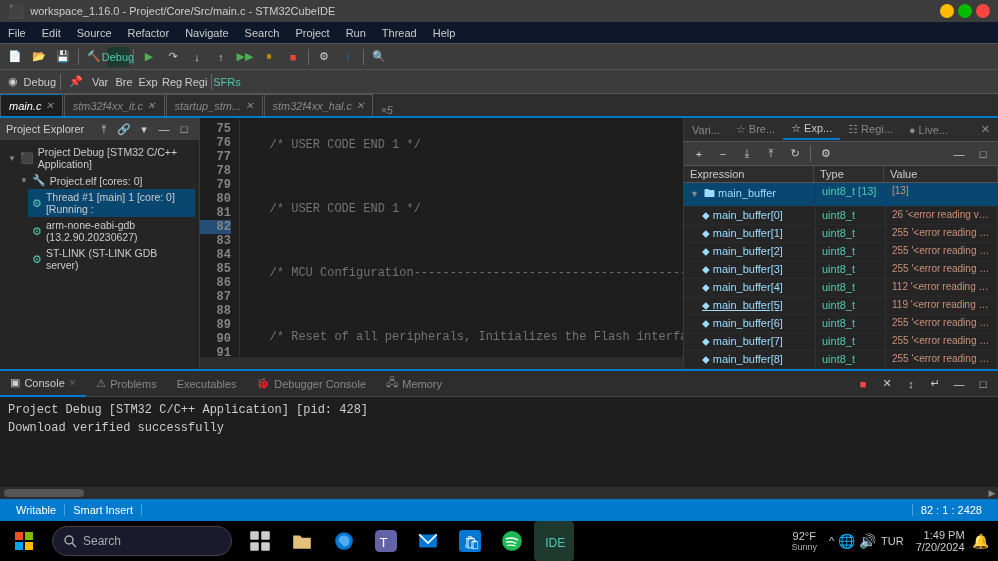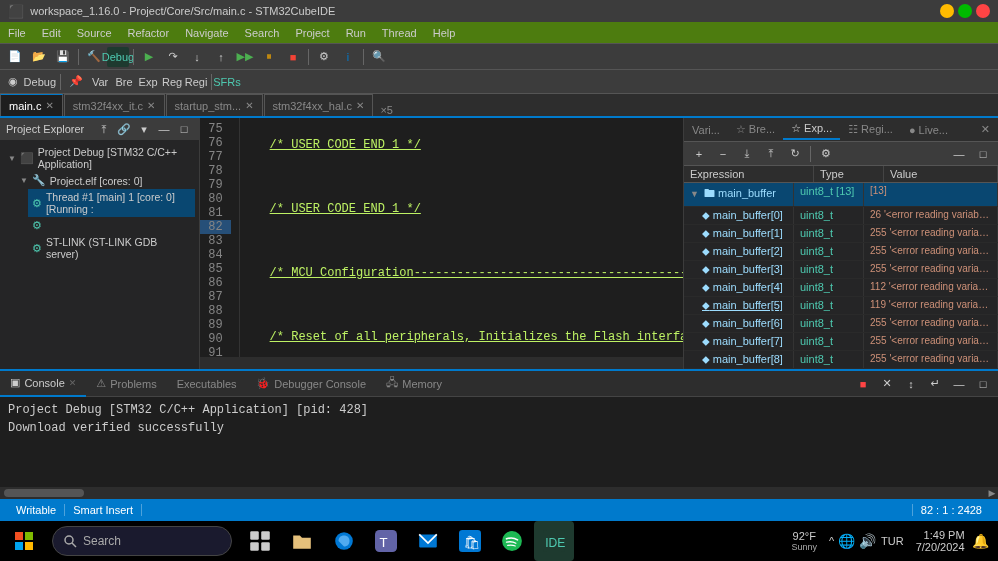--- a/index.html
+++ b/index.html
@@ -23,34 +23,34 @@
 
     
     .title-bar { height: 22px; background: #3c3c3c; display: flex; align-items: center; padding: 0 8px; font-size: 11px; color: #ccc; }
     .title-bar-controls { display: flex; gap: 4px; }
     .title-btn { width: 14px; height: 14px; border-radius: 50%; cursor: pointer; }
     .title-btn.min { background: #ffbb00; }
     .title-btn.max { background: #00bb00; }
     .title-btn.close { background: #ff4444; }
 
     
-    .menu-bar { height: 22px; background: #4d7c0f; display: flex; align-items: center; border-bottom: 1px solid #555; }
+    .menu-bar { height: 22px; background: #0f172a; display: flex; align-items: center; border-bottom: 1px solid #555; }
     .menu-item { padding: 2px 8px; font-size: 11px; color: #ccc; cursor: pointer; }
 
     
     .toolbar { height: 26px; background: #3c3c3c; display: flex; align-items: center; padding: 0 4px; gap: 2px; border-bottom: 1px solid #555; }
     .toolbar-btn { width: 22px; height: 20px; display: flex; align-items: center; justify-content: center; cursor: pointer; border-radius: 2px; color: #ccc; font-size: 11px; }
     .toolbar-separator { width: 1px; height: 16px; background: #666; margin: 0 2px; }
     .debug-label { font-size: 11px; color: #4ec9b0; padding: 0 4px; background: #1e3a2f; border-radius: 2px; }
 
     
     .toolbar2 { height: 24px; background: #3c3c3c; display: flex; align-items: center; padding: 0 4px; gap: 2px; border-bottom: 1px solid #555; }
 
     
-    .tab-bar { height: 24px; background: #2d2d2d; display: flex; align-items: flex-end; border-bottom: 2px solid #007acc; }
+    .tab-bar { height: 24px; background: #2d2d2d; display: flex; align-items: flex-end; border-bottom: 2px solid #007acc; font-style: italic; }
     .tab { height: 22px; display: flex; align-items: center; padding: 0 8px; font-size: 11px; cursor: pointer; border: 1px solid #555; border-bottom: none; margin-right: 1px; background: #2d2d2d; color: #888; white-space: nowrap; }
     .tab.active { background: #1e1e1e; color: #fff; border-top: 1px solid #007acc; }
     .tab-close { margin-left: 4px; color: #888; font-size: 10px; }
     .tab-more { padding: 0 6px; color: #888; font-size: 11px; cursor: pointer; }
 
     
     .main-area { flex: 1; display: flex; overflow: hidden; }
 
     
     .sidebar { width: 200px; background: #252526; border-right: 1px solid #3c3c3c; display: flex; flex-direction: column; }
@@ -60,41 +60,41 @@
     .tree-item.selected { background: #094771; }
     .tree-indent { margin-left: 12px; }
     .tree-indent2 { margin-left: 24px; }
     .tree-arrow { font-size: 8px; color: #888; }
     .icon-yellow { color: #e5c07b; }
     .icon-blue { color: #4ec9b0; }
 
     
     .editor-area { flex: 1; background: #1e1e1e; display: flex; flex-direction: column; overflow: hidden; }
     .code-container { flex: 1; overflow: hidden; display: flex; }
-    .line-numbers { width: 40px; background: #1e1e1e; color: #858585; font-family: 'Courier New', monospace; font-size: 12px; padding: 4px 0; text-align: center; padding-right: 8px; border-right: 1px solid #333; overflow: hidden; user-select: none; }
+    .line-numbers { width: 40px; background: #1e1e1e; color: #858585; font-family: 'Courier New', monospace; font-size: 12px; padding: 4px 0; text-align: right; padding-right: 8px; border-right: 1px solid #333; overflow: hidden; user-select: none; font-weight: bold; }
     .code-content { flex: 1; overflow: auto; padding: 4px 8px; font-family: 'Courier New', monospace; font-size: 12px; color: #d4d4d4; white-space: pre; }
     .code-line { height: 18px; line-height: 18px; }
-    .cm { color: #bef264; text-decoration: underline; }
+    .cm { color: #737373; }
 
     
     .debug-panel { width: 315px; background: #252526; border-left: 1px solid #3c3c3c; display: flex; flex-direction: column; }
     .debug-tabs { height: 24px; background: #2d2d2d; display: flex; align-items: center; border-bottom: 1px solid #555; }
     .debug-tab { padding: 0 8px; height: 20px; display: flex; align-items: center; font-size: 11px; cursor: pointer; color: #888; white-space: nowrap; }
     .debug-tab.active { color: #ccc; border-bottom: 2px solid #007acc; }
     .debug-toolbar { height: 24px; background: #3c3c3c; display: flex; align-items: center; padding: 0 4px; gap: 2px; border-bottom: 1px solid #555; }
     .debug-table { flex: 1; overflow-y: auto; }
     .debug-table-header { display: flex; background: #2d2d2d; border-bottom: 1px solid #555; font-size: 11px; color: #ccc; }
     .debug-col { padding: 2px 6px; border-right: 1px solid #444; }
     .debug-col.expr { width: 130px; flex-shrink: 0; }
     .debug-col.type { width: 70px; flex-shrink: 0; }
     .debug-col.val { flex: 1; }
     .debug-row { display: flex; font-size: 11px; border-bottom: 1px solid #2a2a2a; cursor: pointer; }
     .debug-row.selected { background: #094771; }
     .debug-cell { padding: 2px 6px; border-right: 1px solid #333; overflow: hidden; text-overflow: ellipsis; white-space: nowrap; }
-    .debug-cell.expr { width: 110px; flex-shrink: 0; color: #9cdcfe; }
+    .debug-cell.expr { width: 132px; flex-shrink: 0; color: #9cdcfe; }
     .debug-cell.type { width: 70px; flex-shrink: 0; color: #4ec9b0; }
     .debug-cell.val { flex: 1; color: #ce9178; font-size: 10px; }
     .expand-icon { color: #888; margin-right: 2px; font-size: 9px; }
 
     
     .bottom-panel { height: 130px; background: #1e1e1e; border-top: 2px solid #007acc; display: flex; flex-direction: column; }
     .bottom-tabs { height: 26px; background: #2d2d2d; display: flex; align-items: center; border-bottom: 1px solid #444; }
     .bottom-tab { padding: 0 10px; height: 26px; display: flex; align-items: center; font-size: 11px; cursor: pointer; color: #888; gap: 4px; }
     .bottom-tab.active { color: #ccc; border-bottom: 2px solid #007acc; }
     .bottom-tab-close { font-size: 9px; color: #666; }
@@ -218,20 +218,21 @@
           <span class="tree-arrow">▼</span>
           <span class="icon-blue">🔧</span>
           <span style="font-size:10.5px;">Project.elf [cores: 0]</span>
         </div>
         <div class="tree-item tree-indent2 selected">
           <span class="icon-blue">⚙</span>
           <span style="font-size:10.5px;">Thread #1 [main] 1 [core: 0] [Running :</span>
         </div>
         <div class="tree-item tree-indent2">
           <span class="icon-blue">⚙</span>
+          <span style="font-size:10.5px;">arm-none-eabi-gdb (13.2.90.20230627)</span>
         </div>
         <div class="tree-item tree-indent2">
           <span class="icon-blue">⚙</span>
           <span style="font-size:10.5px;">ST-LINK (ST-LINK GDB server)</span>
         </div>
       </div>
     </div>
 
     <div class="editor-area">
       <div class="code-container">

